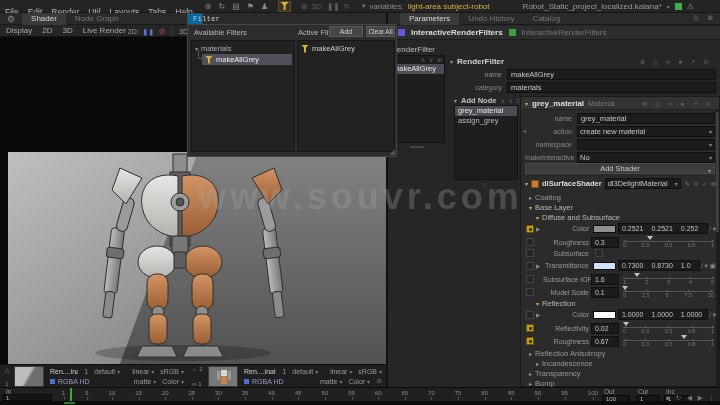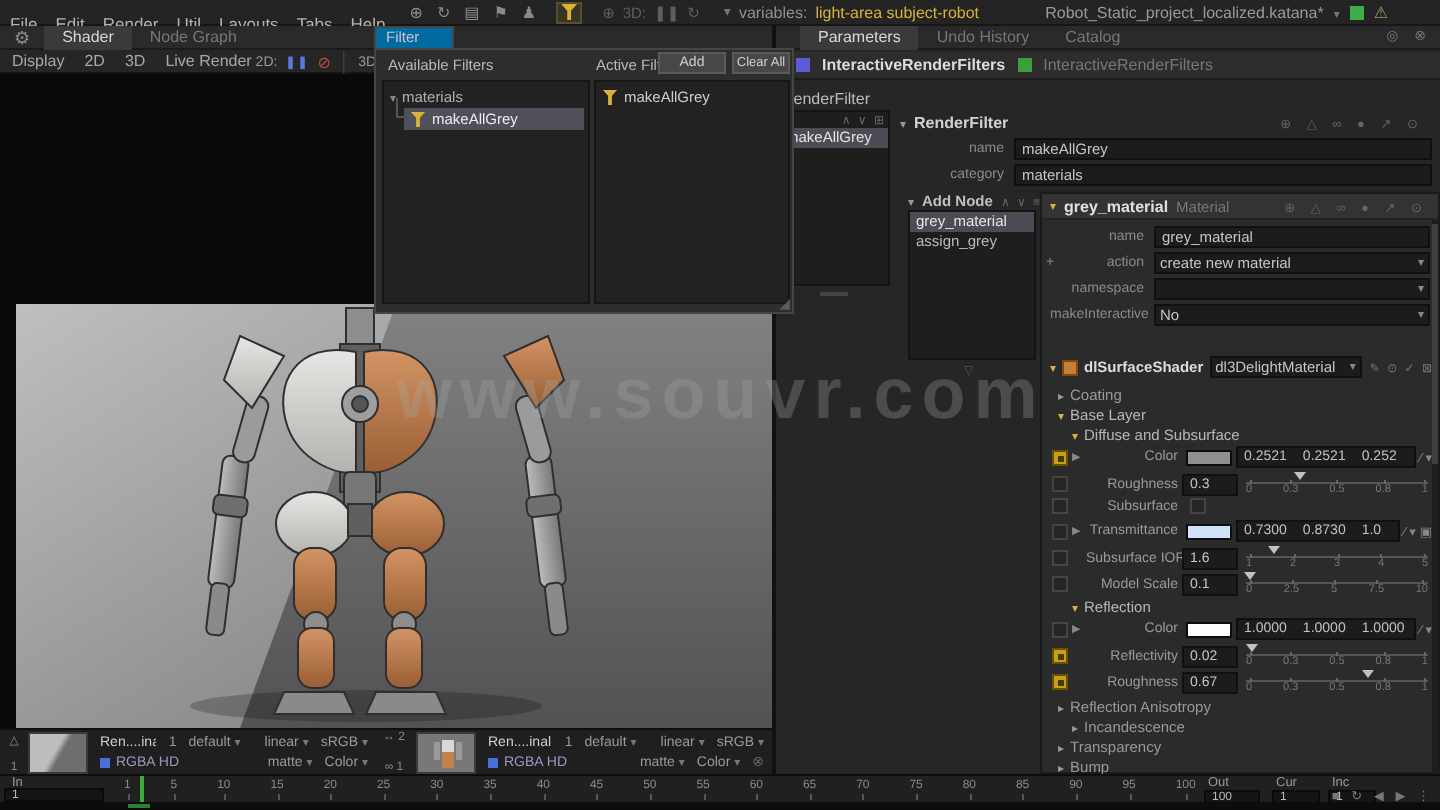--- a/index.html
+++ b/index.html
@@ -157,23 +157,23 @@
   .rlabels { position:absolute; left:0; right:0; top:6px; display:flex; justify-content:space-between; }
   .rlabels span { color:#787878; font-size:5.5px; position:relative; }
   .rlabels span::before { content:""; position:absolute; left:50%; top:-2px; width:1px; height:2px; background:#666; }
   .hcaret { position:absolute; top:0px; width:0; height:0; border-left:3px solid transparent;
     border-right:3px solid transparent; border-top:4px solid #c2c2c2; transform:translateX(-50%); }
   .mat-scroll { position:absolute; right:0px; top:13px; width:3px; bottom:0; background:#1d1d1d; }
   .mat-scroll .thumbv { position:absolute; left:0; top:2px; width:3px; height:120px; background:#3e3e3e; }
 
   
   .filterwin { position:absolute; left:187px; top:13px; width:210px; height:144px; z-index:100; }
-  .fw-tab { position:absolute; left:0; top:0; width:40px; height:11px; background:#0369a1;
+  .fw-tab { position:absolute; left:0; top:0; width:16px; height:11px; background:#0369a1;
     border:1px solid #454545; border-bottom:none; color:#c8c8c8; font-size:7.5px; line-height:10px;
-    padding-left:5px; }
+    padding-left:5px;font-family:Liberation Mono, monospace; }
   .fw-body { position:absolute; left:0; top:11px; width:210px; height:133px; background:#2d2d2d;
     border:1px solid #454545; }
   .fw-hdr { position:absolute; left:6px; top:3px; color:#b8b8b8; font-size:7.5px; }
   .fw-btn { position:absolute; top:1px; height:11px; background:#474747; border:1px solid #5a5a5a;
     color:#d0d0d0; font-size:7px; text-align:center; line-height:10px; }
   .fw-col { position:absolute; top:15px; bottom:4px; background:#222; border:1px solid #161616; }
   .tree-root { position:absolute; left:3px; top:3px; display:flex; gap:3px; align-items:center;
     color:#b0b0b0; font-size:7.5px; }
   .tree-exp { color:#888; font-size:6px; }
   .tree-item { position:absolute; left:10px; top:13px; right:2px; height:11px; background:#50505a;
@@ -448,20 +448,23 @@
         <span class="dropdown" style="flex:1; margin-left:5px;"><span>create new material</span><span class="ar">▾</span></span>
       </div>
       <div class="mrow" style="top:42px; padding:0 4px;">
         <span class="mlabel">namespace</span>
         <span class="dropdown" style="flex:1; margin-left:5px;"><span></span><span class="ar">▾</span></span>
       </div>
       <div class="mrow" style="top:55px; padding:0 4px;">
         <span class="mlabel">makeInteractive</span>
         <span class="dropdown" style="flex:1; margin-left:5px;"><span>No</span><span class="ar">▾</span></span>
       </div>
+      <div class="addshader">
+        <span>Add Shader</span><span class="ar">▾</span>
+      </div>
 
       <div class="shrow">
         <span class="exp-yellow">▾</span>
         <span class="orange-ic"></span>
         <span class="sh-name">dlSurfaceShader</span>
         <span class="dropdown" style="flex:1;"><span>dl3DelightMaterial</span><span class="ar">▾</span></span>
         <span class="sh-icons">✎ ⊙ ✓ ⊠</span>
       </div>
 
       <div class="sect dim" style="left:8px; top:96px;">

